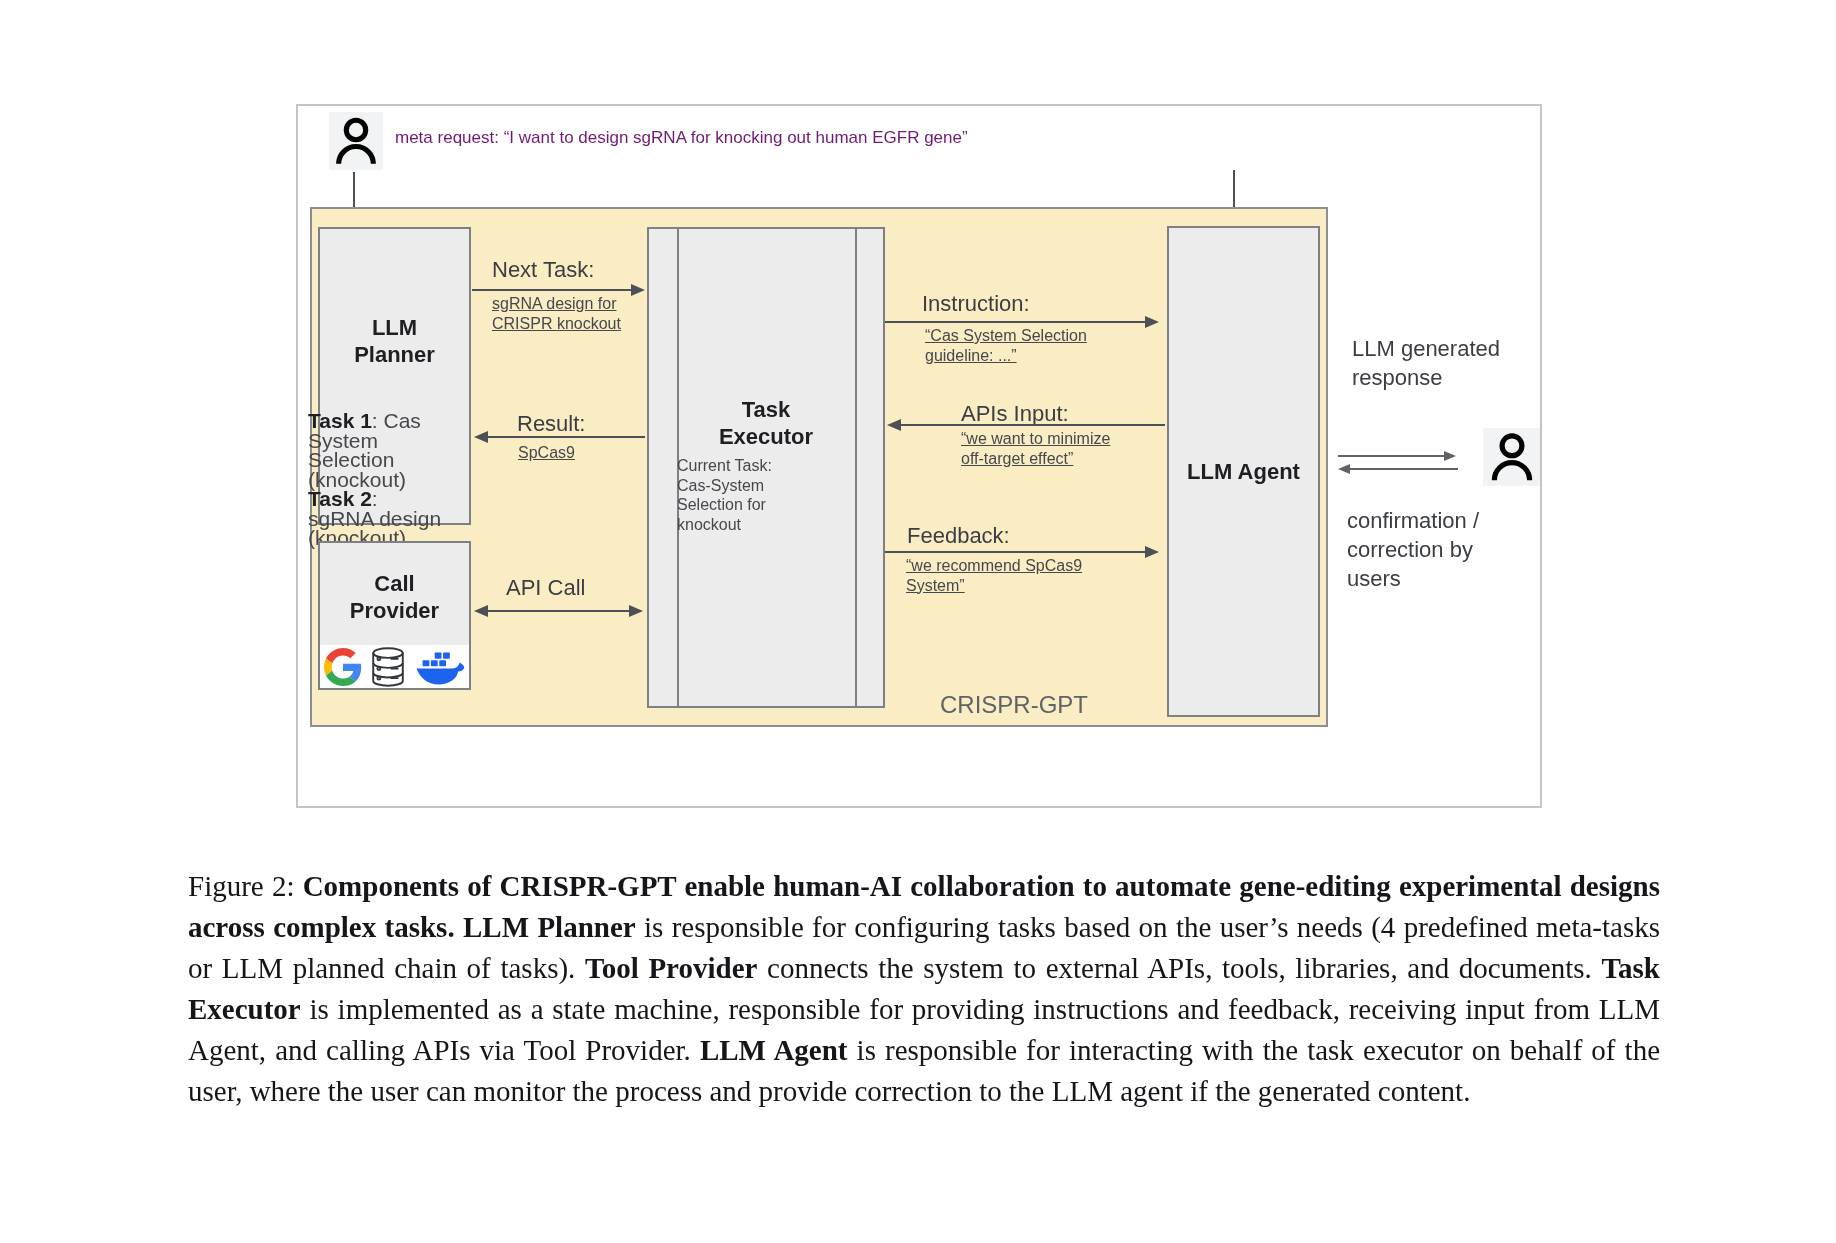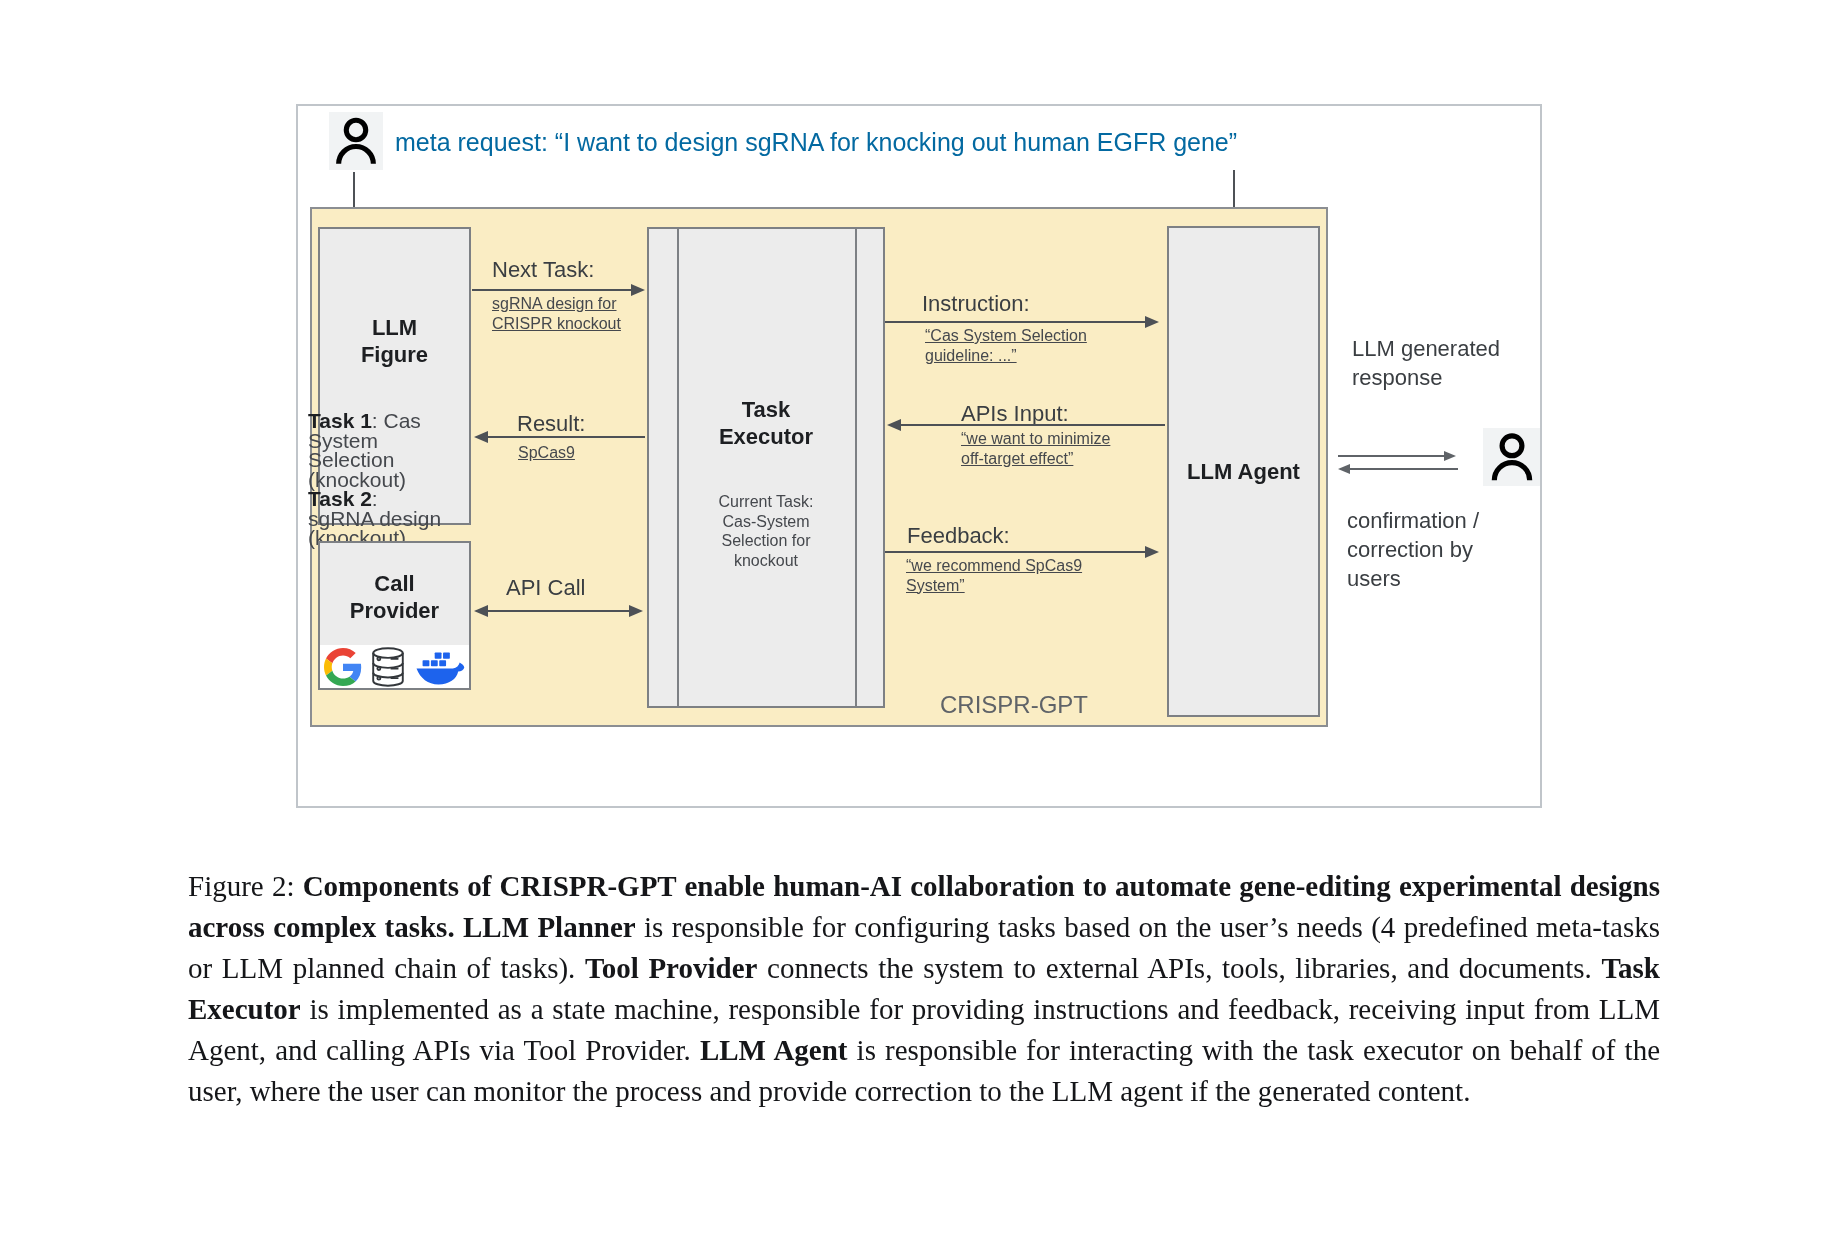--- a/index.html
+++ b/index.html
@@ -26,21 +26,21 @@
   .tasks b{color:#1d1f22;}
 
   .flowlabel{position:absolute;font-size:22px;color:#3a3e42;}
   .flowdetail{position:absolute;font-size:16px;line-height:19.5px;color:#45484d;white-space:pre-line;text-decoration:underline;}
 
   .bigtext{position:absolute;font-size:22px;line-height:29px;color:#3a3e42;white-space:pre-line;}
 
   .crispr-label{position:absolute;left:940px;top:691px;width:170px;
                 font-size:24px;color:#5f6368;}
 
-  .metatext{position:absolute;left:393px;top:126px;font-size:25px;color:#0369a1;}
+  .metatext{position:absolute;left:393px;top:126px;font-size:17px;color:#701a75;}
 
   
   .person{position:absolute;background:#f1f3f4;display:flex;align-items:center;
           justify-content:center;}
 
   
   .hline{position:absolute;height:0;border-top:2px solid #4d5156;}
   .vline2{position:absolute;width:0;border-left:2px solid #4d5156;}
   .tri-r{position:absolute;width:0;height:0;border-left:14px solid #4d5156;
          border-top:6px solid transparent;border-bottom:6px solid transparent;}
@@ -79,21 +79,21 @@
 
     <div class="vline2" style="left:935px;top:64px;height:42px;"></div>
     <div class="tri-d" style="left:930px;top:104px;"></div>
   </div>
 
   <div class="yellow"></div>
   <div class="crispr-label">CRISPR-GPT</div>
 
   <div class="gbox" style="left:318px;top:227px;width:153px;height:298px;"></div>
   <div class="boxtitle" style="left:318px;top:314px;width:153px;">LLM
-Figure</div>
+Planner</div>
   <div class="tasks">
     <div><b>Task 1</b><span>: Cas System Selection (knockout)</span></div>
     <div><b>Task 2</b><span>: sgRNA design (knockout)</span></div>
   </div>
 
   <div class="gbox" style="left:318px;top:541px;width:153px;height:149px;"></div>
   <div class="boxtitle" style="left:318px;top:570px;width:153px;">Call
 Provider</div>
   <div class="iconstrip">
     <svg width="38" height="38" viewBox="0 0 48 48">
@@ -123,21 +123,21 @@
       </g>
     </svg>
   </div>
 
   <div class="gbox" style="left:647px;top:227px;width:238px;height:481px;">
     <div class="innerline" style="left:28px;"></div>
     <div class="innerline" style="left:206px;"></div>
   </div>
   <div class="boxtitle" style="left:677px;top:396px;width:178px;">Task
 Executor</div>
-  <div class="subtext" style="position:absolute;left:677px;top:456px;width:178px;text-align:center;margin-top:36px;">Current Task:
+  <div class="subtext" style="position:absolute;left:677px;top:456px;width:178px;text-align:left;">Current Task:
 Cas-System
 Selection for
 knockout</div>
 
   <div class="gbox" style="left:1167px;top:226px;width:153px;height:491px;"></div>
   <div class="boxtitle" style="left:1167px;top:458px;width:153px;">LLM Agent</div>
 
   <div class="flowlabel" style="left:492px;top:257px;">Next Task:</div>
   <div class="hline" style="left:472px;top:289px;width:160px;"></div>
   <div class="tri-r" style="left:631px;top:284px;"></div>

